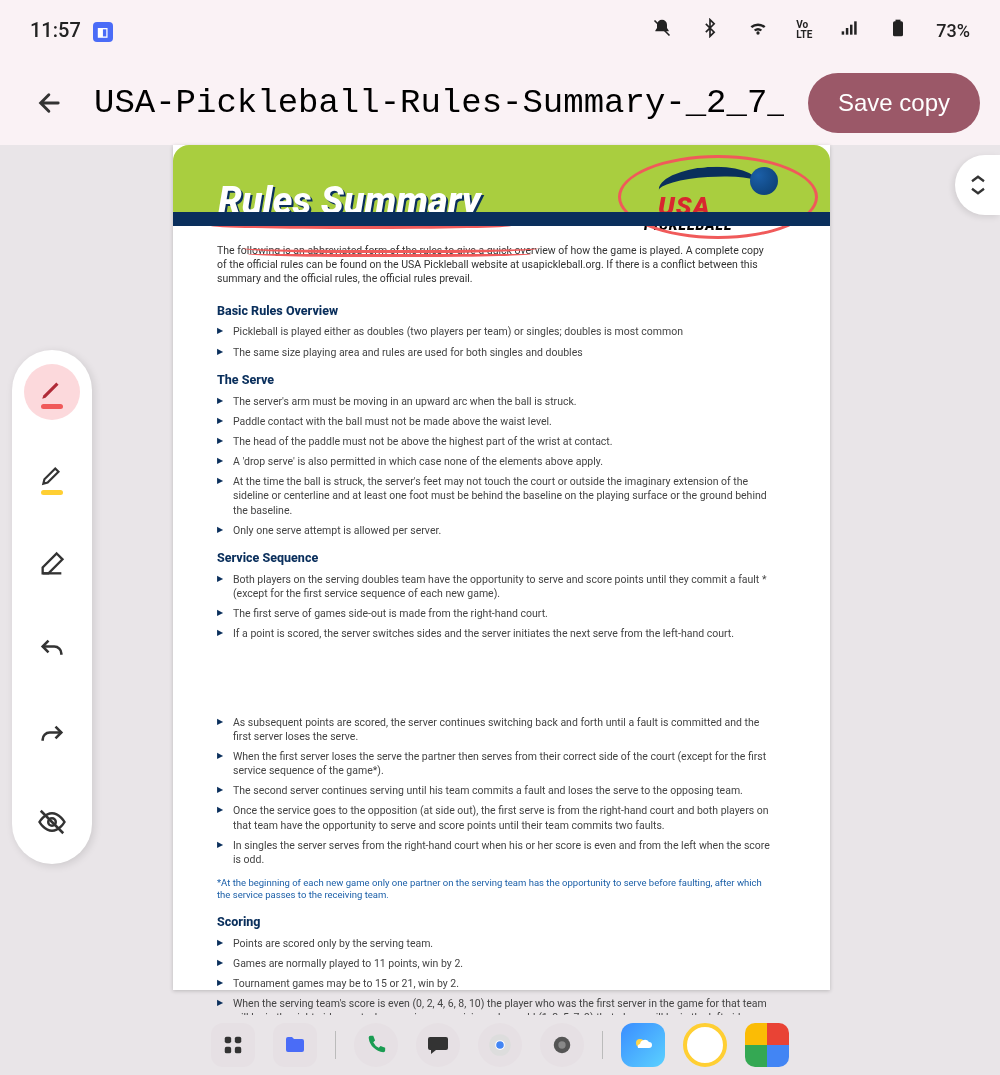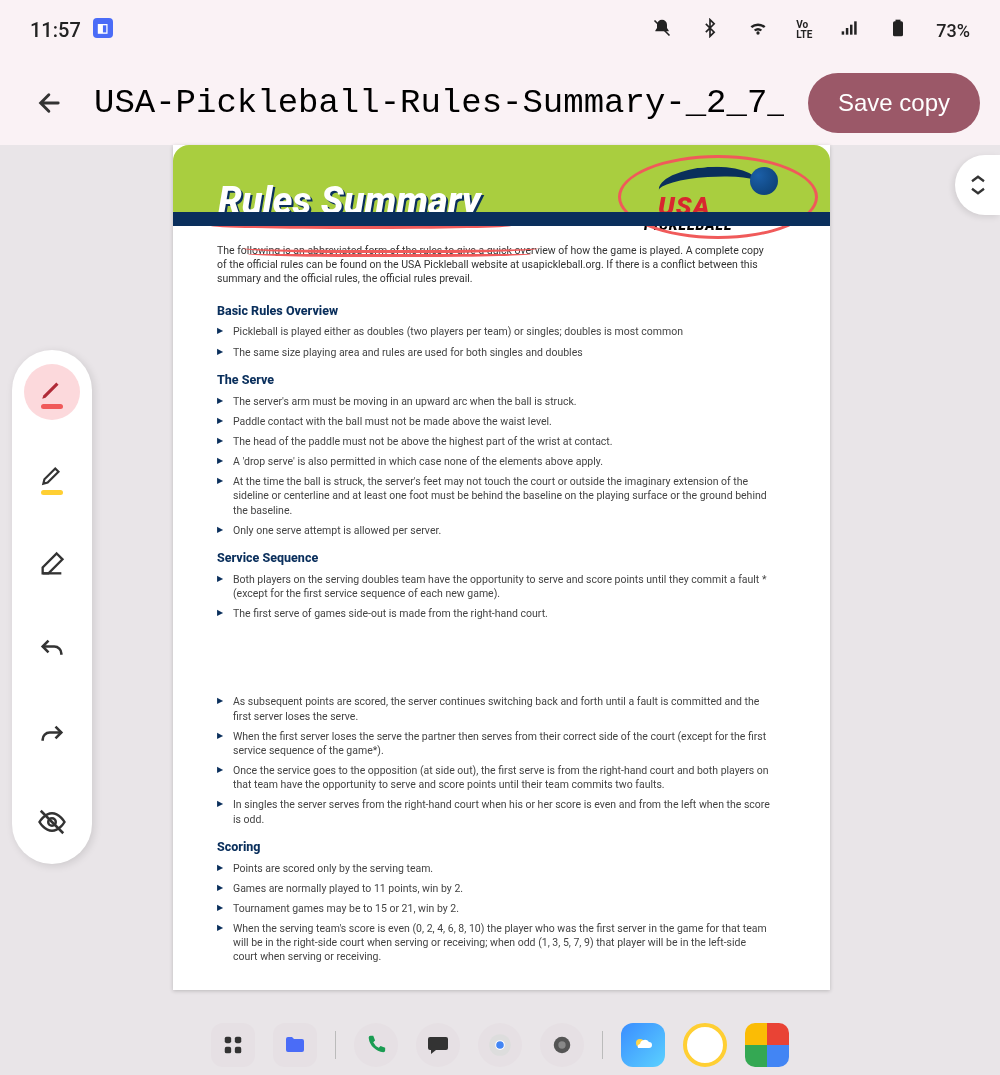--- a/index.html
+++ b/index.html
@@ -1,20 +1,20 @@
 <!DOCTYPE html>
 <html><head>
 <meta charset="utf-8">
 <style>
   * { box-sizing: border-box; margin: 0; padding: 0; }
   html, body { width: 1000px; height: 1075px; font-family: Roboto, Arial, sans-serif; background: #e9e5e8; overflow: hidden; }
   
   
   .statusbar { height: 60px; display: flex; align-items: center; justify-content: space-between; padding: 0 30px; background: #faf2f5; }
-  .statusbar-left { display: flex; align-items: flex-start; gap: 12px; }
+  .statusbar-left { display: flex; align-items: flex-end; gap: 12px; }
   .time { font-size: 20px; font-weight: 500; color: #222; }
   .square-icon { width: 20px; height: 20px; background: #4a6cf7; border-radius: 4px; display:flex; align-items:center; justify-content:center; color:#fff; font-size:12px; font-weight:bold;}
   .statusbar-right { display: flex; align-items: center; gap: 28px; font-size: 18px; color:#222; }
   .statusbar-right svg { width: 20px; height: 20px; }
   .battery-pct { font-size: 18px; font-weight: 500; }
   
   
   .header { height: 85px; background: #faf2f5; display: flex; align-items: center; padding: 0 20px 0 30px; gap: 24px; }
   .back-btn { width: 40px; height: 40px; display:flex; align-items:center; justify-content:center; cursor:pointer; }
   .file-title { font-size: 34px; color: #000000; flex: 1; white-space: nowrap; overflow: hidden; font-family: Liberation Mono, monospace; }
@@ -214,30 +214,33 @@
               <li>Paddle contact with the ball must not be made above the waist level.</li>
               <li>The head of the paddle must not be above the highest part of the wrist at contact.</li>
               <li>A 'drop serve' is also permitted in which case none of the elements above apply.</li>
               <li>At the time the ball is struck, the server's feet may not touch the court or outside the imaginary extension of the sideline or centerline and at least one foot must be behind the baseline on the playing surface or the ground behind the baseline.</li>
               <li>Only one serve attempt is allowed per server.</li>
             </ul>
             <div class="sec-title">Service Sequence</div>
             <ul class="tri">
               <li>Both players on the serving doubles team have the opportunity to serve and score points until they commit a fault *(except for the first service sequence of each new game).</li>
               <li>The first serve of games side-out is made from the right-hand court.</li>
+              <li>If a point is scored, the server switches sides and the server initiates the next serve from the left-hand court.</li>
             </ul>
           </div>
         <div class="col-divider"></div>
         <div class="col" id="right-col">
             <ul class="tri">
               <li>As subsequent points are scored, the server continues switching back and forth until a fault is committed and the first server loses the serve.</li>
               <li>When the first server loses the serve the partner then serves from their correct side of the court (except for the first service sequence of the game*).</li>
+              <li>The second server continues serving until his team commits a fault and loses the serve to the opposing team.</li>
               <li>Once the service goes to the opposition (at side out), the first serve is from the right-hand court and both players on that team have the opportunity to serve and score points until their team commits two faults.</li>
               <li>In singles the server serves from the right-hand court when his or her score is even and from the left when the score is odd.</li>
             </ul>
+            <div class="footnote">*At the beginning of each new game only one partner on the serving team has the opportunity to serve before faulting, after which the service passes to the receiving team.</div>
             <div class="sec-title">Scoring</div>
             <ul class="tri">
               <li>Points are scored only by the serving team.</li>
               <li>Games are normally played to 11 points, win by 2.</li>
               <li>Tournament games may be to 15 or 21, win by 2.</li>
               <li>When the serving team's score is even (0, 2, 4, 6, 8, 10) the player who was the first server in the game for that team will be in the right-side court when serving or receiving; when odd (1, 3, 5, 7, 9) that player will be in the left-side court when serving or receiving.</li>
             </ul>
           </div>
       </div>
     </div>

